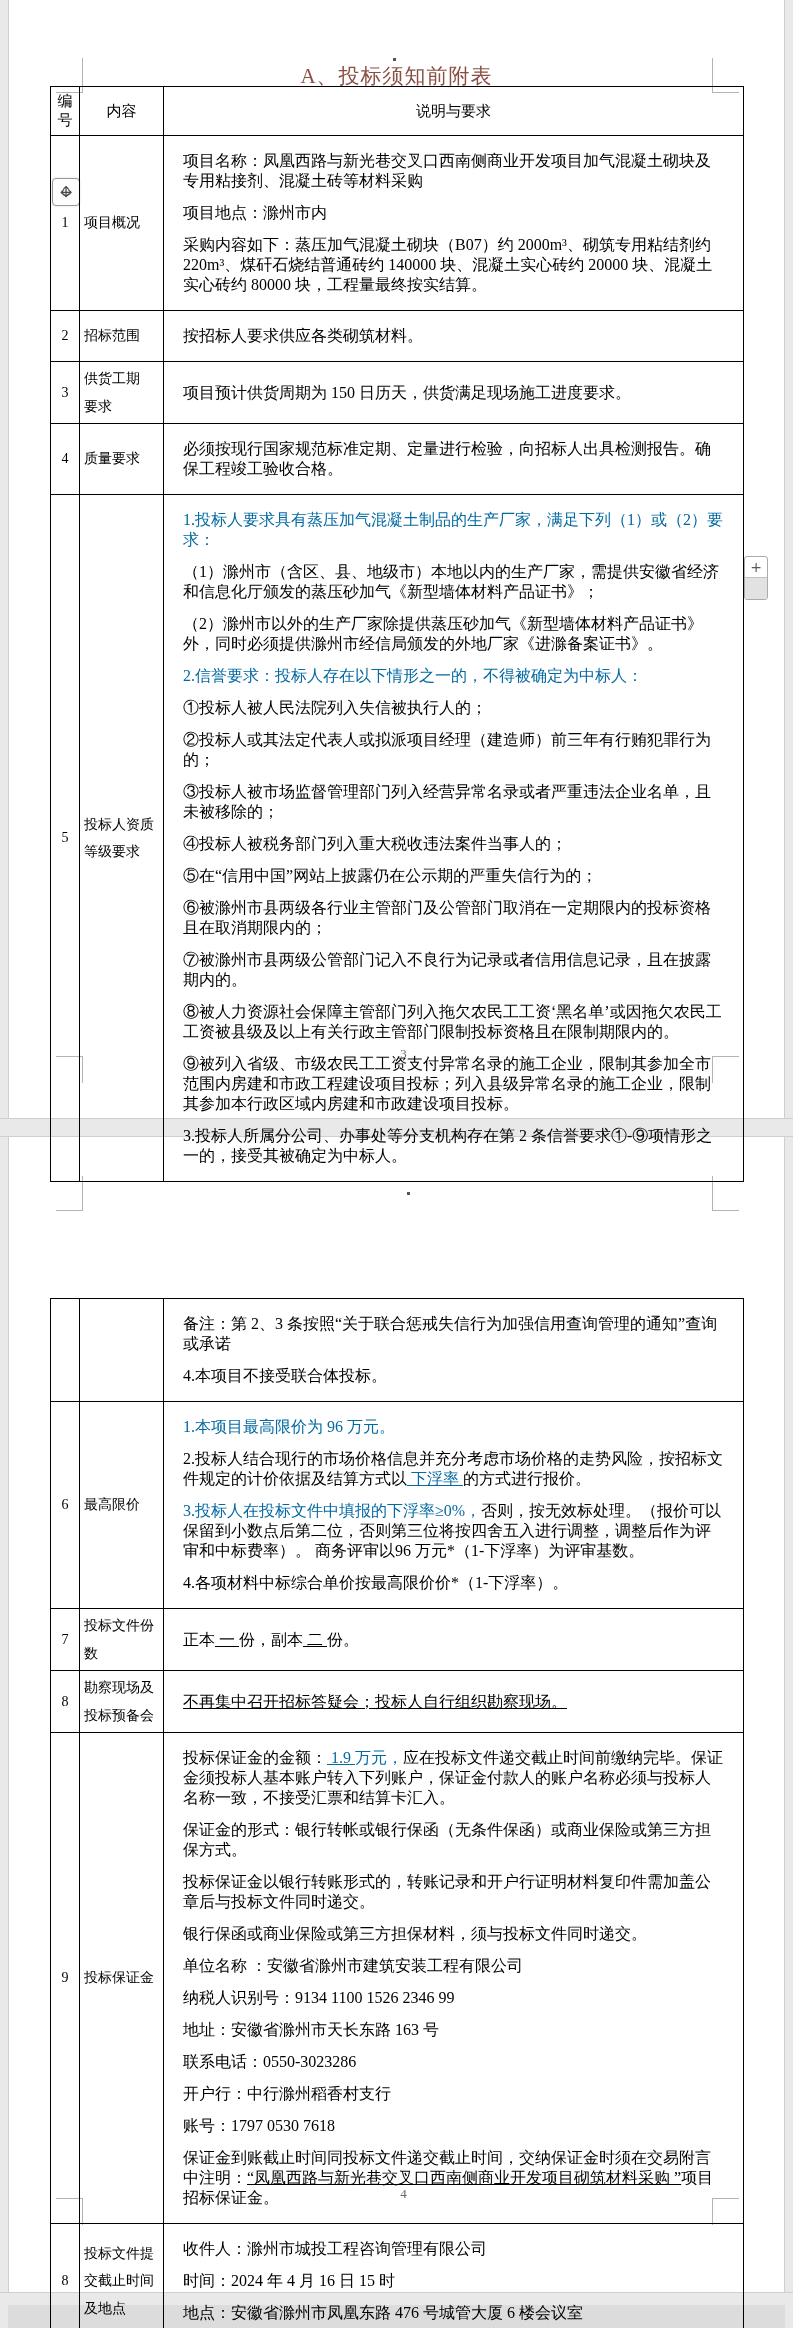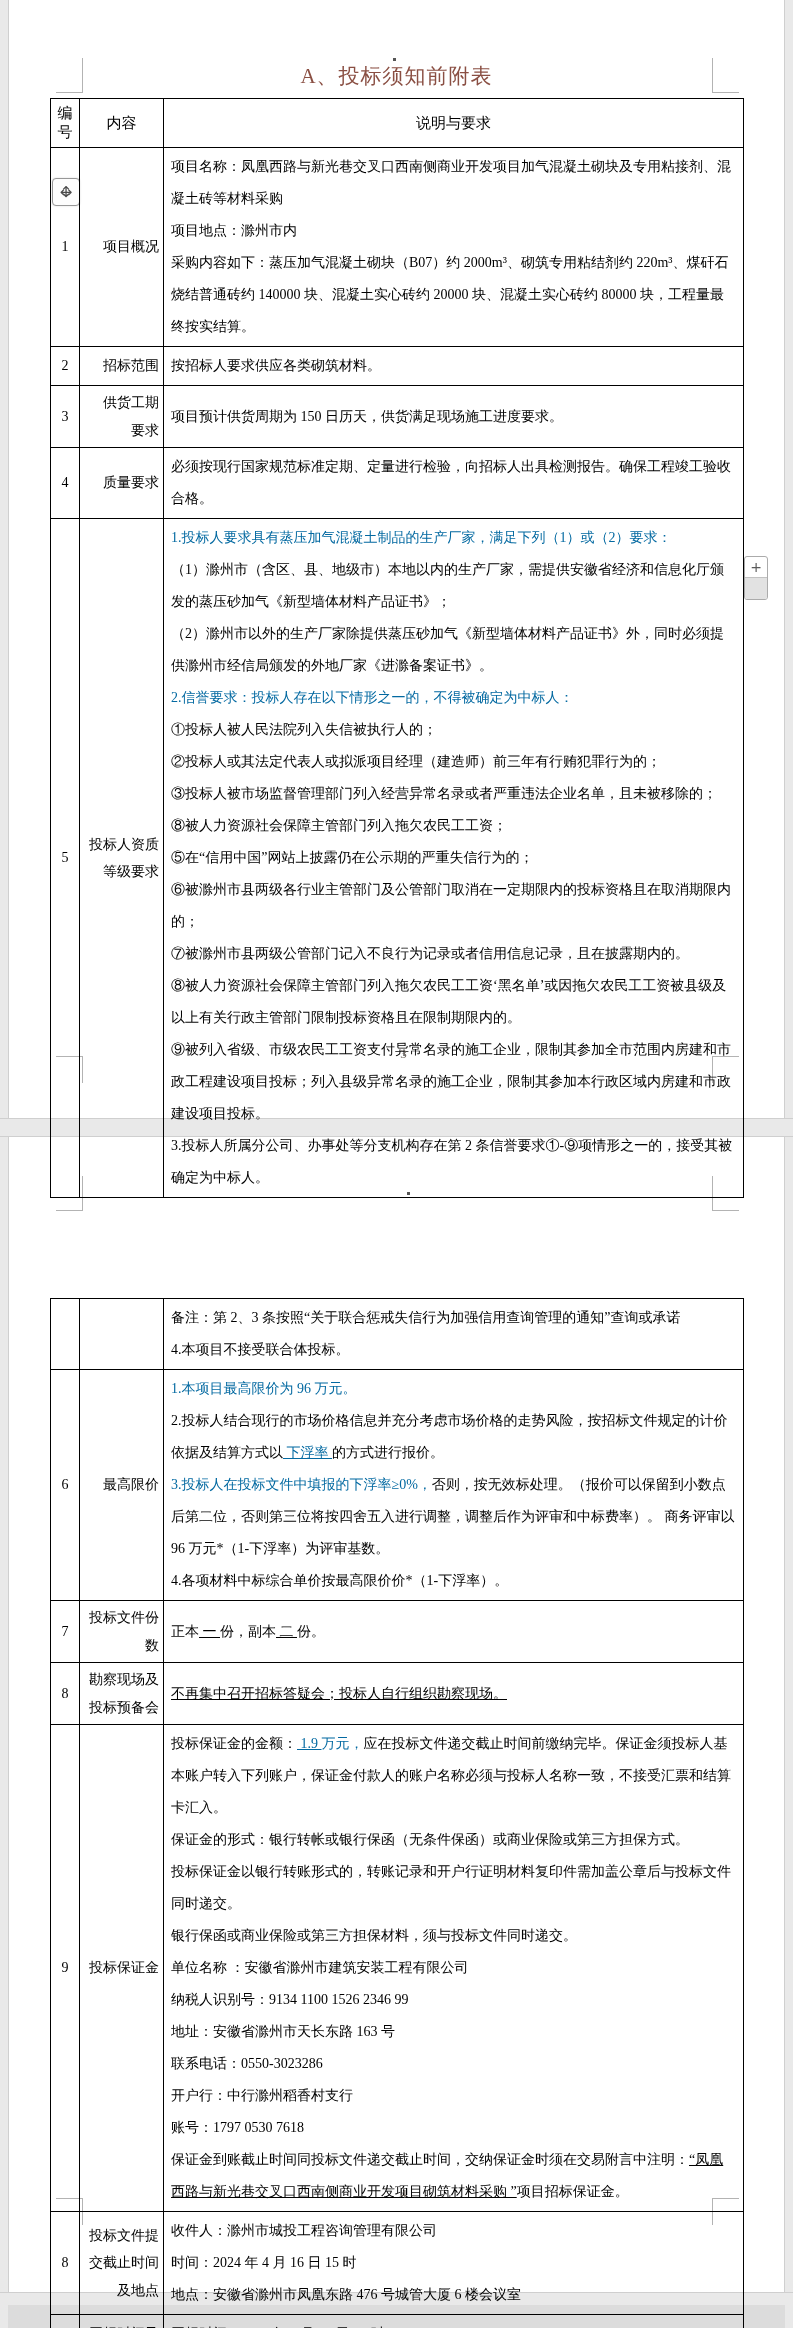--- a/index.html
+++ b/index.html
@@ -26,23 +26,23 @@
   .mark{position:absolute;width:26px;}
   .mark.tl{border-right:1px solid #b3b3b3;border-bottom:1px solid #b3b3b3;}
   .mark.tr{border-left:1px solid #b3b3b3;border-bottom:1px solid #b3b3b3;}
   .mark.bl{border-right:1px solid #b3b3b3;border-top:1px solid #b3b3b3;}
   .mark.br{border-left:1px solid #b3b3b3;border-top:1px solid #b3b3b3;}
   
   table.doc-table{border-collapse:collapse;table-layout:fixed;position:absolute;left:50px;width:693px;}
   table.doc-table td{border:1px solid #000;vertical-align:middle;}
   tr.header-row td{text-align:center;font-size:15px;padding:5px 2px;}
   td.cell-num{text-align:center;font-size:14px;padding:2px;}
-  td.cell-label{text-align:right;font-size:14px;padding:3px 4px;white-space:pre-line;line-height:27.5px;}
+  td.cell-label{text-align:left;font-size:14px;padding:3px 4px;white-space:pre-line;line-height:27.5px;}
   td.cell-content{padding:3px 7px;vertical-align:middle;}
-  td.cell-content p{margin:0;font-size:14px;line-height:32px;}
+  td.cell-content p{margin:12px;font-size:16px;line-height:20px;}
   .red{color:#0369a1;}
   .u{text-decoration:underline;}
   .page-number{position:absolute;left:15px;width:777px;text-align:center;
     font-size:13px;color:#6f665e;}
   #page-number-1{top:1046px;}
   #page-number-2{top:2186px;}
   
   #move-handle{position:absolute;left:52px;top:178px;width:26px;height:26px;background:#fdfdfd;
     border:1px solid #989898;border-radius:4px;box-shadow:0 0 2px rgba(0,0,0,.15);}
   #move-handle .arrows{position:absolute;left:0;top:0;width:100%;height:100%;}
@@ -81,21 +81,21 @@
 
 <div class="doc-title">A、投标须知前附表</div>
 
 <div id="move-handle">
   <div class="arrows">
       <span>↔</span>
       <span>↕</span>
     </div>
 </div>
 
-<table class="doc-table" id="table-page1" style="top:98px;border-radius:30px;">
+<table class="doc-table" id="table-page1" style="top:86px;border-radius:30px;">
   <colgroup>
       <col style="width:29px;">
       <col style="width:84px;">
       <col style="width:580px;">
     </colgroup>
   <tbody id="tbody-page1">
     <tr class="header-row">
       <td>编号</td>
       <td>内容</td>
       <td>说明与要求</td>
@@ -135,21 +135,21 @@
         <td class="cell-num">5</td>
         <td class="cell-label">投标人资质等级要求</td>
         <td class="cell-content">
           <p><span class="red">1.投标人要求具有蒸压加气混凝土制品的生产厂家，满足下列（1）或（2）要求：</span></p>
           <p><span>（1）滁州市（含区、县、地级市）本地以内的生产厂家，需提供安徽省经济和信息化厅颁发的蒸压砂加气《新型墙体材料产品证书》；</span></p>
           <p><span>（2）滁州市以外的生产厂家除提供蒸压砂加气《新型墙体材料产品证书》外，同时必须提供滁州市经信局颁发的外地厂家《进滁备案证书》。</span></p>
           <p><span class="red">2.信誉要求：投标人存在以下情形之一的，不得被确定为中标人：</span></p>
           <p><span>①投标人被人民法院列入失信被执行人的；</span></p>
           <p><span>②投标人或其法定代表人或拟派项目经理（建造师）前三年有行贿犯罪行为的；</span></p>
           <p><span>③投标人被市场监督管理部门列入经营异常名录或者严重违法企业名单，且未被移除的；</span></p>
-          <p><span>⑧被人力资源社会保障主管部门列入拖欠农民工工资；</span></p>
+          <p><span>④投标人被税务部门列入重大税收违法案件当事人的；</span></p>
           <p><span>⑤在“信用中国”网站上披露仍在公示期的严重失信行为的；</span></p>
           <p><span>⑥被滁州市县两级各行业主管部门及公管部门取消在一定期限内的投标资格且在取消期限内的；</span></p>
           <p><span>⑦被滁州市县两级公管部门记入不良行为记录或者信用信息记录，且在披露期内的。</span></p>
           <p><span>⑧被人力资源社会保障主管部门列入拖欠农民工工资‘黑名单’或因拖欠农民工工资被县级及以上有关行政主管部门限制投标资格且在限制期限内的。</span></p>
           <p><span>⑨被列入省级、市级农民工工资支付异常名录的施工企业，限制其参加全市范围内房建和市政工程建设项目投标；列入县级异常名录的施工企业，限制其参加本行政区域内房建和市政建设项目投标。</span></p>
           <p><span>3.投标人所属分公司、办事处等分支机构存在第 2 条信誉要求①-⑨项情形之一的，接受其被确定为中标人。</span></p>
         </td>
       </tr>
     </tbody>
 </table>

